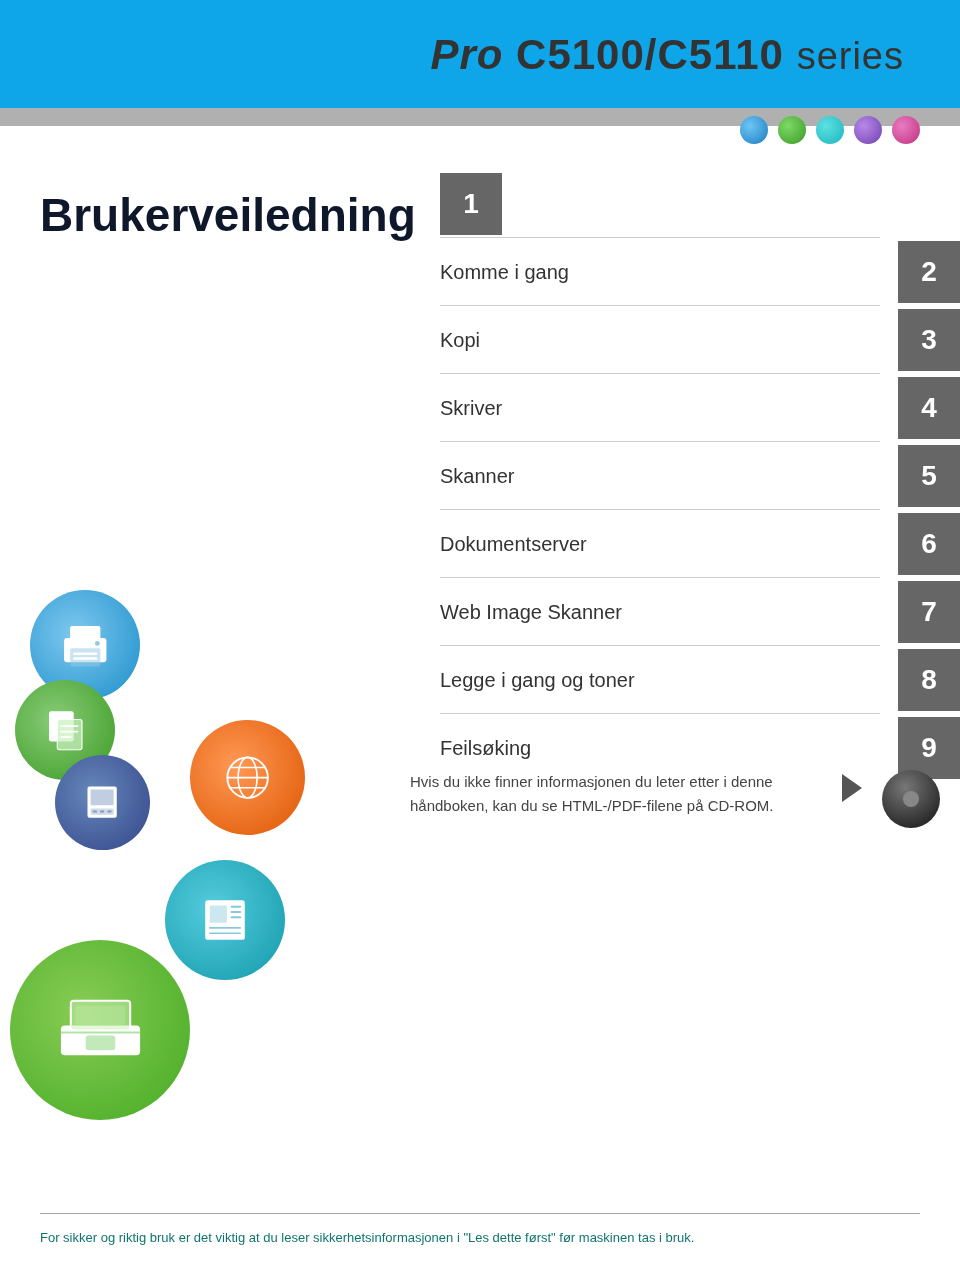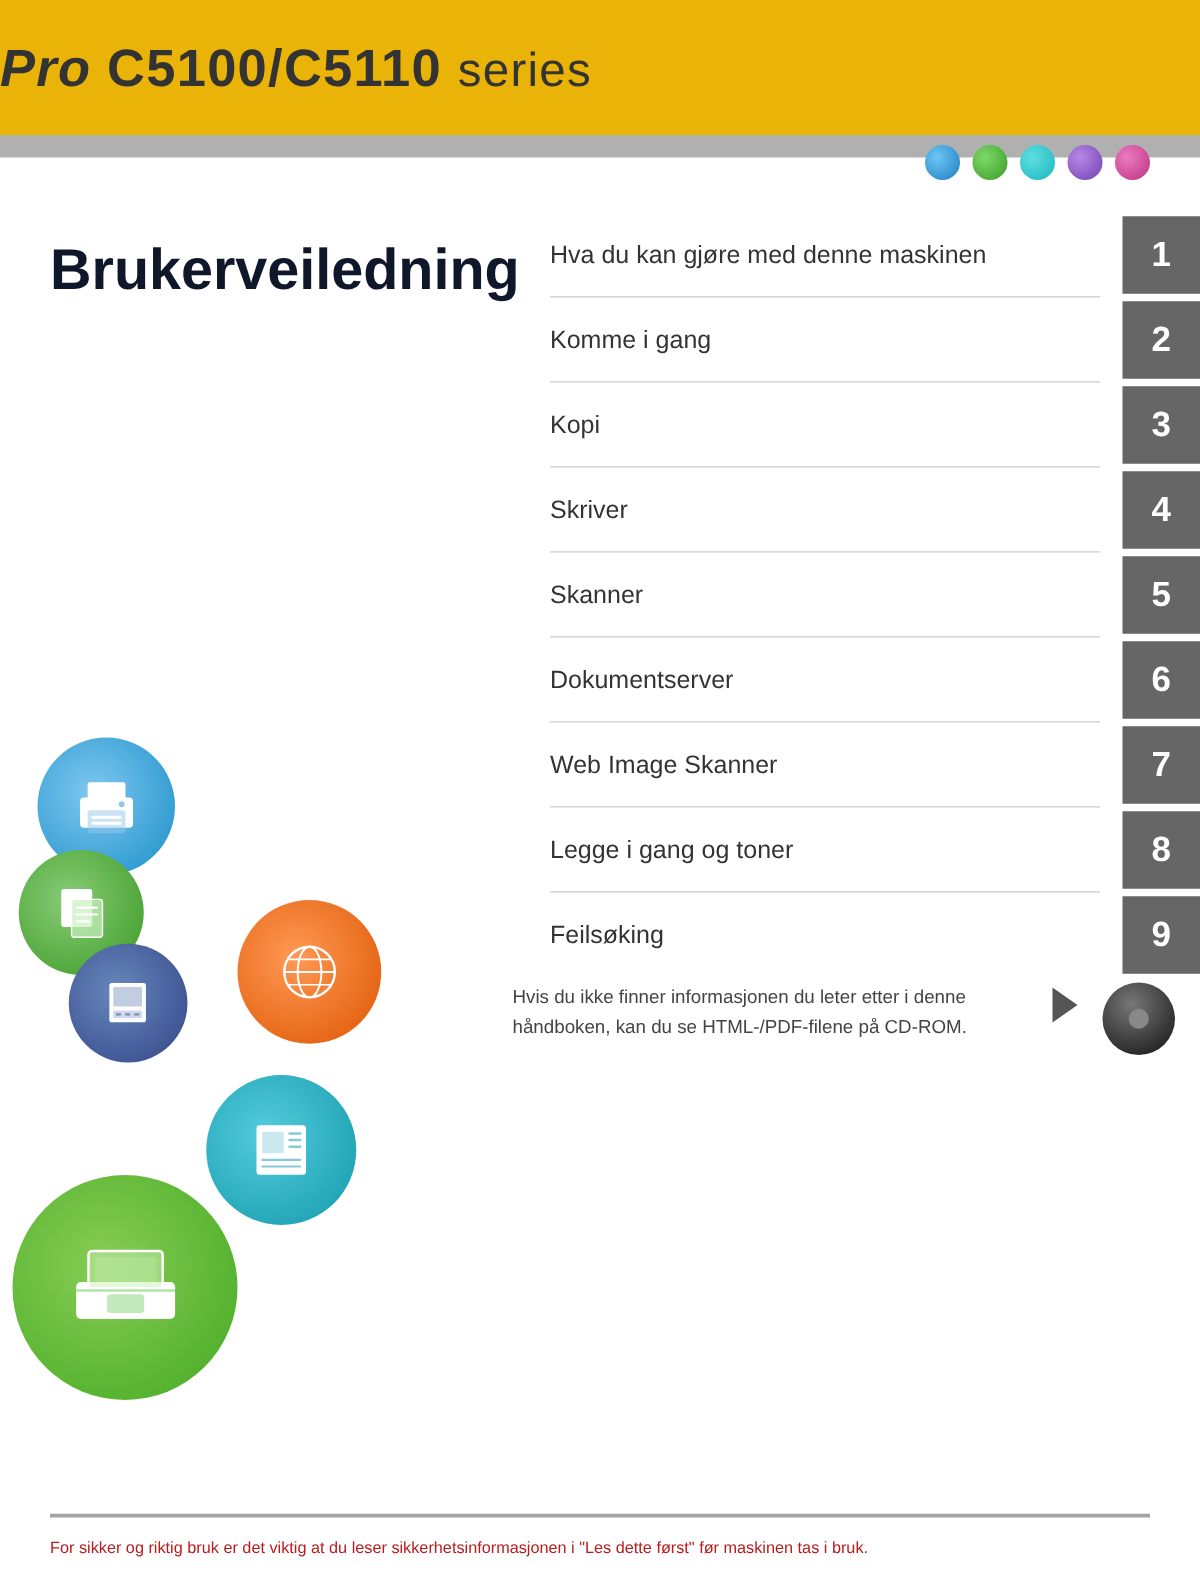--- a/index.html
+++ b/index.html
@@ -13,25 +13,25 @@
       position: relative;
     }
 
     
     .header {
       position: absolute;
       top: 0;
       left: 0;
       right: 0;
       height: 110px;
-      background: #eab308;
-      display: flex;
-      align-items: center;
-      justify-content: flex-start;
-      padding-right: 28px;
+      background: #0ea5e9;
+      display: flex;
+      align-items: center;
+      justify-content: flex-end;
+      padding-right: 56px;
     }
 
     .product-title {
       font-size: 42px;
       font-weight: 300;
       color: #333333;
       letter-spacing: 1px;
     }
 
     .product-title .pro-bold {
@@ -232,21 +232,20 @@
 
     
     .cdrom-section {
       position: absolute;
       top: 620px;
       left: 410px;
       right: 20px;
       display: flex;
       align-items: flex-start;
       gap: 20px;
-      margin-top: 16px;
     }
 
     .cdrom-text {
       font-size: 15px;
       color: #444444;
       line-height: 1.6;
       flex: 1;
     }
 
     .arrow-icon {
@@ -280,23 +279,23 @@
       position: absolute;
     }
 
     
     .footer-text {
       position: absolute;
       bottom: 25px;
       left: 40px;
       right: 40px;
       font-size: 13px;
-      color: #b91c1c;
+      color: #0f766e;
       line-height: 1.6;
-      border-top: 3px solid #a3a3a3;
+      border-top: 1px solid #a3a3a3;
       padding-top: 14px;
     }
 
   </style>
 </head>
 <body>
 
 <div class="header">
   <div class="product-title">
     <span class="pro-bold">Pro</span>
@@ -315,21 +314,20 @@
   <div class="dot dot-pink"></div>
 </div>
 
 <div class="main-content">
 
   <div class="page-title">Brukerveiledning</div>
 
   <div class="toc">
 
     <div class="toc-item">
-      <span class="toc-label">Hva du kan gjøre med denne maskinen</span>
       <div class="toc-number-box">1</div>
     </div>
 
     <div class="toc-item">
       <span class="toc-label">Komme i gang</span>
       <div class="toc-number-box">2</div>
     </div>
 
     <div class="toc-item">
       <span class="toc-label">Kopi</span>

